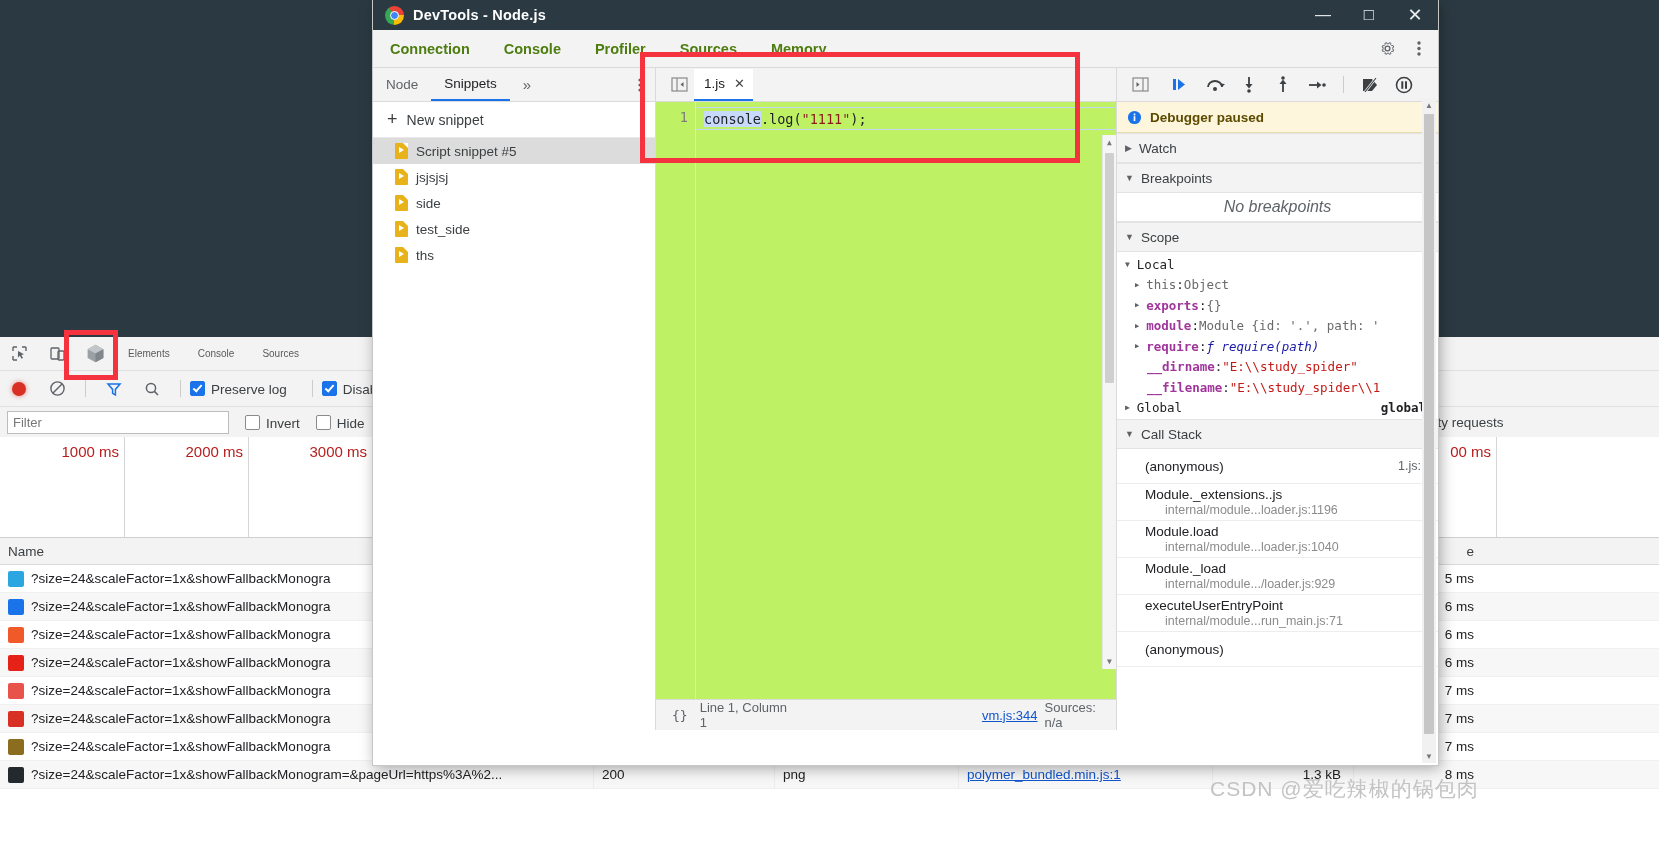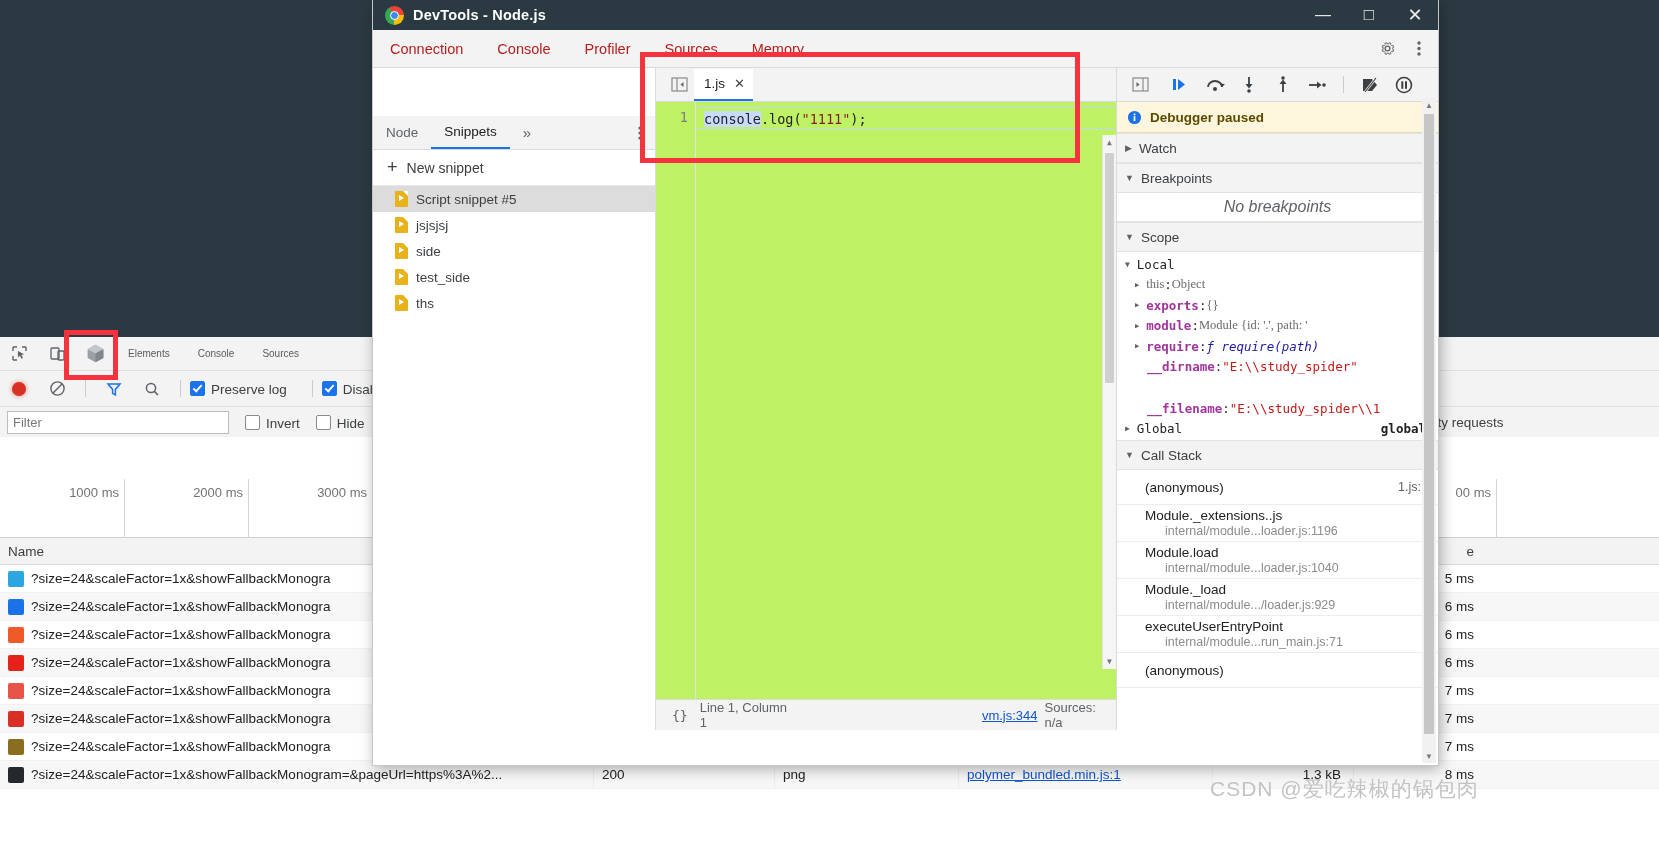--- a/index.html
+++ b/index.html
@@ -26,21 +26,21 @@
   .chk.on{background:#1a73e8;border-color:#1a73e8;position:relative;}
   .chk.on:after{content:"";position:absolute;left:4px;top:1px;width:3px;height:7px;
        border:solid #fff;border-width:0 2px 2px 0;transform:rotate(42deg);}
   .lbl{font-size:13.5px;color:#3c4043;margin-right:16px;white-space:nowrap;}
   .vsep{width:1px;height:17px;background:#ccc;margin:0 9px;}
 
   
   #timeline{position:absolute;left:0;top:437px;width:1659px;height:100px;background:#fff;
      border-bottom:1px solid #d0d0d0;}
   .tl-tick{position:absolute;top:0;height:100px;border-right:1px solid #d5d5d5;
-      font-size:13px;color:#737373;margin-top:42px;}
+      font-size:15px;color:#b91c1c;}
   .tl-tick span{position:absolute;right:5px;top:6px;}
 
   
   #net-table{position:absolute;left:0;top:538px;width:1659px;height:313px;background:#fff;}
   .nt-head{height:26px;display:flex;align-items:center;background:#f3f3f3;border-bottom:1px solid #dadada;
      font-size:13.5px;color:#3c4043;}
   .nt-row{height:27px;display:flex;align-items:center;font-size:13.5px;color:#202124;
      border-bottom:1px solid #f0f0f0;}
   .nt-row.alt{background:#f7f7f7;}
   .c-name{width:585px;padding-left:8px;display:flex;align-items:center;overflow:hidden;white-space:nowrap;}
@@ -61,26 +61,26 @@
   #titlebar{height:30px;background:#2b3a42;display:flex;align-items:center;color:#fff;}
   .chrome-logo{width:19px;height:19px;border-radius:50%;margin:0 9px 0 12px;flex:none;position:relative;
      background:conic-gradient(from -35deg,#ea4335 0 33%,#fbbc05 33% 60%,#34a853 60% 100%);}
   .chrome-logo:after{content:"";position:absolute;left:5px;top:5px;width:9px;height:9px;border-radius:50%;
      background:#4285f4;border:1.5px solid #fff;box-sizing:border-box;}
   #wintitle{font-size:14.5px;font-weight:bold;letter-spacing:.2px;}
   .wbtns{margin-left:auto;display:flex;}
   .wbtn{width:46px;height:30px;display:flex;align-items:center;justify-content:center;color:#e8eaed;}
 
   #maintabs{height:37px;background:#f3f3f3;border-bottom:1px solid #dadada;display:flex;align-items:center;}
-  .mtab{padding:0 17px;height:36px;display:flex;align-items:center;font-size:14.5px;color:#b91c1c;}
+  .mtab{padding:0 17px;height:36px;display:flex;align-items:center;font-size:14.5px;color:#4d7c0f;font-weight:bold;}
   .mt-right{margin-left:auto;display:flex;align-items:center;padding-right:6px;}
 
   #body-row{display:flex;height:662px;}
   #snippane{width:282px;border-right:1px solid #dadada;background:#fff;display:flex;flex-direction:column;}
-  .snp-tabs{height:33px;display:flex;align-items:center;background:#f3f3f3;border-bottom:1px solid #dadada;margin-top:48px;}
+  .snp-tabs{height:33px;display:flex;align-items:center;background:#f3f3f3;border-bottom:1px solid #dadada;}
   .snp-tab{padding:0 13px;height:32px;display:flex;align-items:center;font-size:13.5px;color:#5f6368;}
   .snp-tab.sel{color:#202124;border-bottom:2px solid #1a73e8;height:31px;}
   .newsnip{height:35px;display:flex;align-items:center;padding-left:14px;font-size:14px;color:#3c4043;
      border-bottom:1px solid #e8e8e8;}
   .snp-item{height:26px;display:flex;align-items:center;padding-left:22px;font-size:13.5px;color:#3c4043;}
   .snp-item.sel{background:#dcdcdc;}
   .jsicon{width:13px;height:16px;margin-right:8px;flex:none;background:#e8b21b;position:relative;
      border-radius:1px;}
   .jsicon:before{content:"";position:absolute;right:0;top:0;border-left:5px solid transparent;
      border-top:5px solid #fff;}
@@ -117,21 +117,21 @@
   .paused{height:30px;background:#fdf6dd;display:flex;align-items:center;padding-left:10px;
       font-weight:bold;font-size:13.5px;color:#5c4a00;border-bottom:1px solid #e8ddb0;}
   .sec{height:28px;display:flex;align-items:center;padding-left:8px;font-size:13.5px;color:#3c4043;
       background:#f3f3f3;border-bottom:1px solid #e3e3e3;border-top:1px solid #e3e3e3;}
   .tri{font-size:9px;margin-right:7px;color:#5f6368;}
   .nobp{height:28px;display:flex;align-items:center;justify-content:center;font-style:italic;
       color:#5f6368;font-size:16px;border-bottom:1px solid #e3e3e3;}
   .scope-line{height:20.5px;display:flex;align-items:center;font-family:"DejaVu Sans Mono",monospace;
       font-size:12.5px;white-space:nowrap;overflow:hidden;}
   .k-prop{color:#a0359b;font-weight:bold;}
-  .k-dim{color:#6a6a6a;font-family:Liberation Serif, serif;}
+  .k-dim{color:#6a6a6a;}
   .v-str{color:#c41a16;}
   .v-fn{color:#1a1aa6;font-style:italic;}
   .cs-row{min-height:28px;display:flex;flex-direction:column;justify-content:center;
       border-bottom:1px solid #ededed;padding:3px 0;}
   .cs-top{display:flex;align-items:center;font-size:13.5px;color:#202124;padding-left:28px;}
   .cs-sub{font-size:12.5px;color:#8c8c8c;padding-left:48px;margin-top:1px;}
   .cs-loc{margin-left:auto;padding-right:10px;color:#5f6368;font-size:12.5px;}
   .cs-row.cur .cs-top{position:relative;}
 
   
@@ -567,21 +567,21 @@
               <span class="tri" style="font-size:7px">▶</span>
               <span class="k-prop">require</span>
               <span>: </span>
               <span class="v-fn">ƒ require(path)</span>
             </div>
             <div class="scope-line" style="padding-left: 30px;">
               <span class="k-prop">__dirname</span>
               <span>: </span>
               <span class="v-str">"E:\\study_spider"</span>
             </div>
-            <div class="scope-line" style="padding-left: 30px; margin-top: 21px;">
+            <div class="scope-line" style="padding-left: 30px;">
               <span class="k-prop">__filename</span>
               <span>: </span>
               <span class="v-str">"E:\\study_spider\\1</span>
             </div>
           </div>
         <div class="scope-line" style="padding-left:8px">
           <span class="tri" style="font-size:8px">▶</span>
           <span>Global</span>
           <span style="margin-left:auto;padding-right:12px;font-weight:bold">global</span>
         </div>

